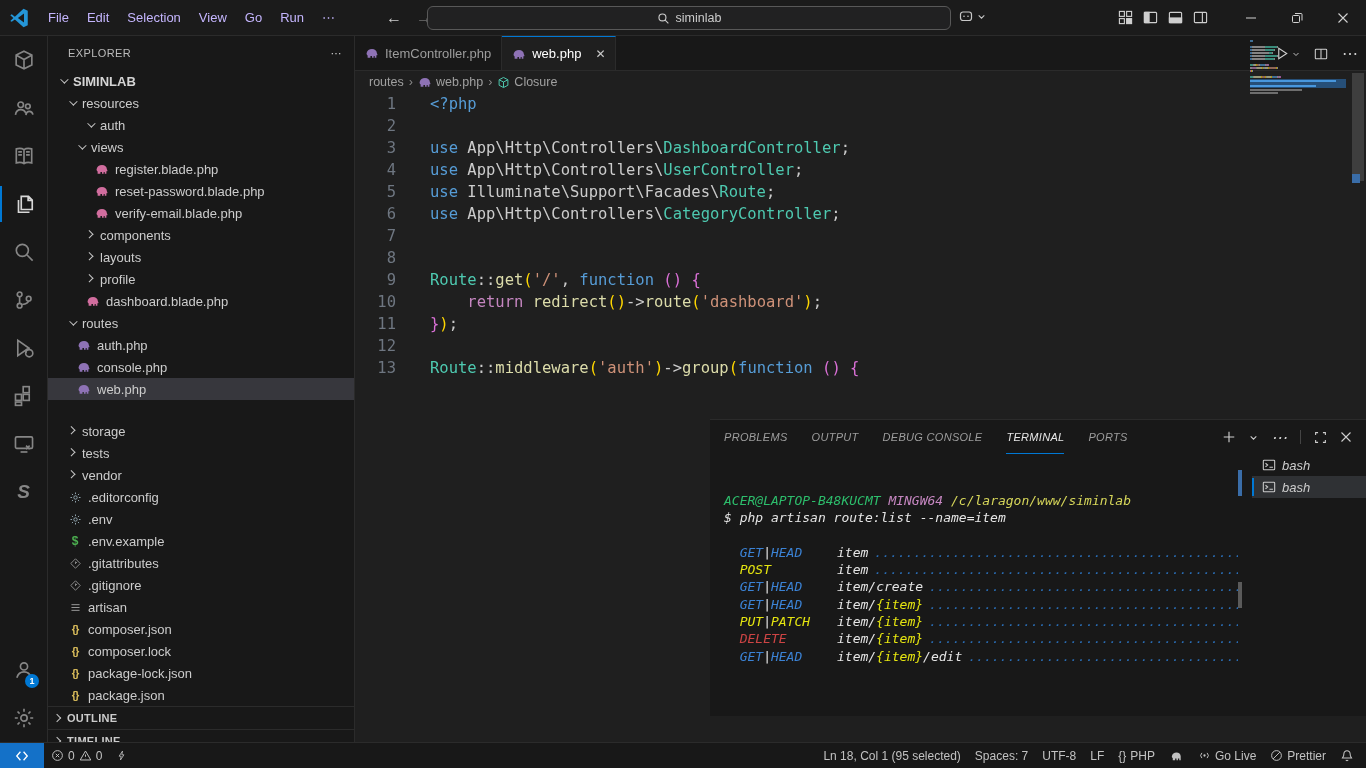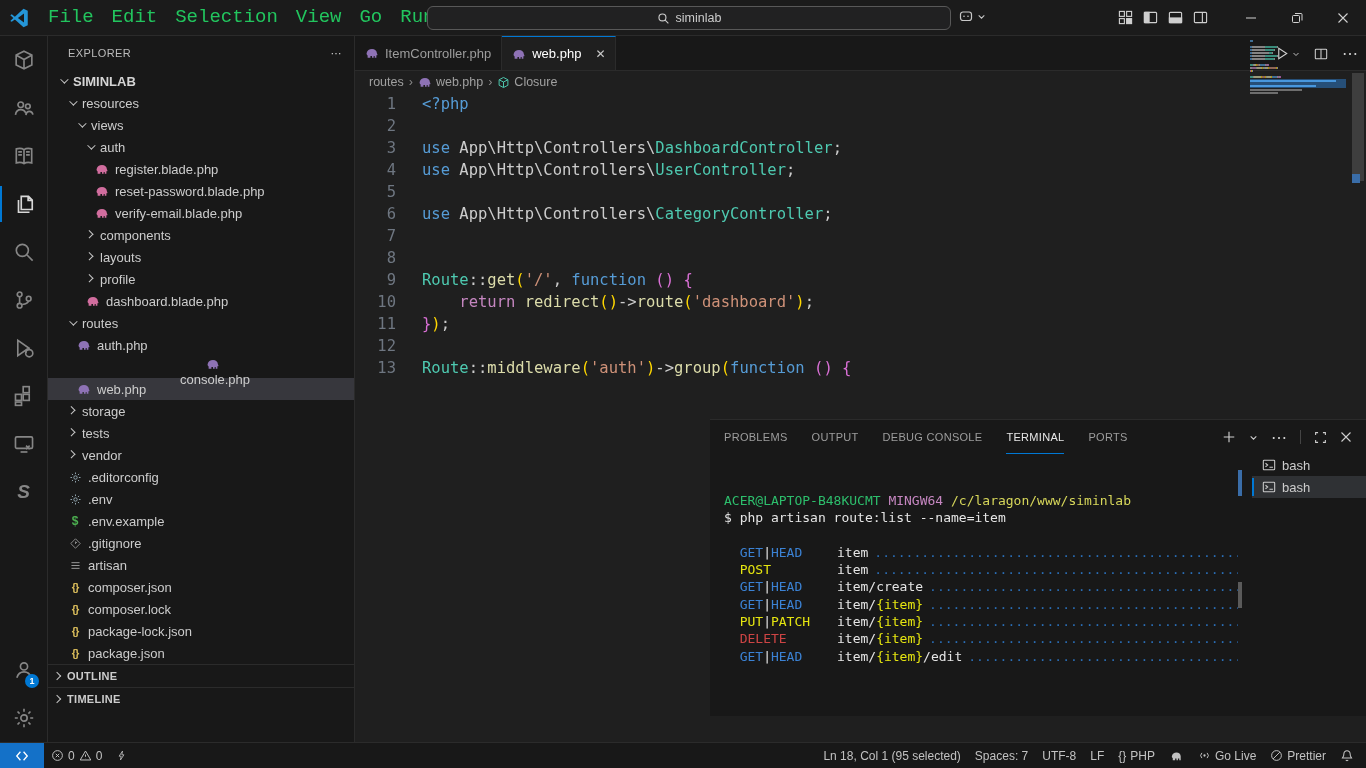--- a/index.html
+++ b/index.html
@@ -5,21 +5,21 @@
   html,body{margin:0;padding:0;background:#000;}
   #app{position:relative;width:1366px;height:768px;background:#181818;overflow:hidden;
        font-family:"Liberation Sans",sans-serif;color:#cccccc;-webkit-font-smoothing:antialiased;}
   .mono{font-family:"DejaVu Sans Mono",monospace;}
 
   
   .titlebar{position:absolute;top:0;left:0;right:0;height:36px;background:#1b1b1b;
             display:flex;align-items:center;border-bottom:1px solid #2b2b2b;box-sizing:border-box;}
   .vslogo{width:20px;height:20px;margin:0 10px 0 9px;flex:none;}
   .menus{display:flex;}
-  .menu-item{padding:0 9px;font-size:19px;color:#22c55e;line-height:35px;cursor:default;font-family:Liberation Mono, monospace;}
+  .menu-item{padding:0 9px;font-size:13px;color:#c4b5fd;line-height:35px;cursor:default;}
   .nav-arrows{display:flex;margin-left:42px;gap:14px;font-size:16px;color:#cfcfcf;}
   .nav-arrows .dim{color:#6e6e6e;}
   .searchbox{position:absolute;left:427px;top:6px;width:522px;height:22px;background:#212122;
              border:1px solid #585858;border-radius:6px;display:flex;align-items:center;justify-content:center;
              font-size:12.5px;color:#cccccc;gap:6px;}
   .copilot{position:absolute;left:958px;top:8px;display:flex;align-items:center;gap:3px;color:#c8c8c8;}
   .layout-icons{position:absolute;left:1118px;top:0;height:35px;display:flex;align-items:center;gap:10px;color:#cfcfcf;}
   .wincontrols{position:absolute;right:0;top:0;height:35px;display:flex;}
   .winbtn{width:46px;height:35px;display:flex;align-items:center;justify-content:center;color:#d2d2d2;}
 
@@ -60,34 +60,34 @@
   .tab.active{background:#1f1f1f;color:#ffffff;border-top:1px solid #0078d4;box-sizing:border-box;}
   .tab .closex{margin-left:8px;color:#cccccc;font-size:12px;}
   .editor-actions{position:absolute;right:8px;top:0;height:35px;display:flex;align-items:center;gap:14px;color:#cfcfcf;}
   .breadcrumbs{position:absolute;top:35px;left:0;right:0;height:22px;display:flex;align-items:center;
                padding-left:14px;font-size:12.5px;color:#a0a0a0;gap:5px;background:#1f1f1f;}
   .bc-sep{color:#8a8a8a;}
   .code{position:absolute;top:57px;left:0;right:118px;bottom:0;overflow:hidden;
         font-size:15.5px;line-height:22px;}
   .code-line{display:flex;height:22px;white-space:pre;}
   .lineno{flex:none;width:41px;text-align:right;color:#6e7681;}
-  .linetext{margin-left:26px;}
+  .linetext{margin-left:34px;}
   .tk-kw{color:#569cd6}.tk-ctrl{color:#c586c0}.tk-cls{color:#4ec9b0}.tk-fn{color:#dcdcaa}
   .tk-str{color:#ce9178}.tk-pln{color:#cccccc}.tk-b1{color:#ffd700}.tk-b2{color:#da70d6}
   .minimap{position:absolute;top:4px;right:20px;width:96px;}
   .mm-line{height:2px;margin-bottom:1px;display:flex;}
   .mm-seg{height:2px;opacity:.65;}
   .mm-sel{position:relative;height:9px;background:#264f78;margin:1px 0;}
   .mm-sel::before{content:"";position:absolute;left:0;right:10px;top:1px;height:2px;background:#4d9fe8;opacity:.9;}
   .mm-sel::after{content:"";position:absolute;left:0;right:30px;bottom:1px;height:2px;background:#4d9fe8;opacity:.9;}
   .vscroll{position:absolute;top:37px;right:2px;width:12px;height:108px;background:rgba(121,121,121,.35);}
   .vscroll-mark{position:absolute;top:138px;right:6px;width:8px;height:9px;background:#3a6da8;}
 
   
-  .panel{position:absolute;left:355px;right:0;top:383px;bottom:26px;background:#181818;border-top:1px solid #2b2b2b;box-sizing:border-box;}
+  .panel{position:absolute;left:355px;right:0;top:383px;bottom:26px;background:#181818;border-top:1px solid #2b2b2b;box-sizing:border-box;font-style:italic;}
   .panel-tabs{position:absolute;top:0;left:0;height:34px;display:flex;align-items:center;padding-left:14px;gap:24px;}
   .ptab{font-size:11px;letter-spacing:.3px;color:#9d9d9d;height:33px;display:flex;align-items:center;border-bottom:1px solid transparent;}
   .ptab.active{color:#e7e7e7;border-bottom:1px solid #0078d4;}
   .panel-actions{position:absolute;top:0;right:14px;height:34px;display:flex;align-items:center;gap:13px;color:#cfcfcf;}
   .pa-sep{width:1px;height:14px;background:#444;}
   .term{position:absolute;top:34px;left:0;right:128px;bottom:0;padding:38px 0 0 14px;
         font-size:13px;line-height:17.3px;white-space:pre;overflow:hidden;}
   .t-g{color:#2dbe6c}.t-m{color:#c586c0}.t-p{color:#d7d75a}.t-w{color:#e5e5e5}
   .t-b{color:#3b82d4}.t-y{color:#e5e510}.t-r{color:#cd4444}
   .t-row{display:flex;width:847px;}
@@ -289,28 +289,28 @@
     </div>
     <div class="tree">
         <div class="tree-row root" style="padding-left: 10px;">
           <span class="chev open"></span>
           <span>SIMINLAB</span>
         </div>
         <div class="tree-row" style="padding-left: 19px;">
           <span class="chev open"></span>
           <span>resources</span>
         </div>
+        <div class="tree-row" style="padding-left: 37px;">
+          <span class="chev open"></span>
+          <span>auth</span>
+        </div>
         <div class="tree-row" style="padding-left: 28px;">
           <span class="chev open"></span>
           <span>views</span>
         </div>
-        <div class="tree-row" style="padding-left: 37px;">
-          <span class="chev open"></span>
-          <span>auth</span>
-        </div>
         <div class="tree-row" style="padding-left: 46px;">
           <span class="ficon">
             <svg width="14" height="14" viewBox="0 0 16 16">
               <path fill="#d16d9e" d="M3 13.5V10.8C2.2 10.4 1.7 9.6 1.8 8.7l.2-.9C2.4 5.1 4.8 3.3 8 3.3c3.2 0 5.6 2 5.6 5l.6 1.3c.2.4-.1.9-.6.9h-.6v3h-1.9v-2.1H9.9v2.1H8v-2.1H6.2v2.1z"></path>
             </svg>
           </span>
           <span>register.blade.php</span>
         </div>
         <div class="tree-row" style="padding-left: 46px;">
           <span class="ficon">
@@ -353,37 +353,37 @@
           <span>routes</span>
         </div>
         <div class="tree-row" style="padding-left: 28px;">
           <span class="ficon">
             <svg width="14" height="14" viewBox="0 0 16 16">
               <path fill="#8e72b5" d="M3 13.5V10.8C2.2 10.4 1.7 9.6 1.8 8.7l.2-.9C2.4 5.1 4.8 3.3 8 3.3c3.2 0 5.6 2 5.6 5l.6 1.3c.2.4-.1.9-.6.9h-.6v3h-1.9v-2.1H9.9v2.1H8v-2.1H6.2v2.1z"></path>
             </svg>
           </span>
           <span>auth.php</span>
         </div>
-        <div class="tree-row" style="padding-left: 28px; flex-direction: column;">
+        <div class="tree-row" style="padding-left: 28px;">
           <span class="ficon">
             <svg width="14" height="14" viewBox="0 0 16 16">
               <path fill="#8e72b5" d="M3 13.5V10.8C2.2 10.4 1.7 9.6 1.8 8.7l.2-.9C2.4 5.1 4.8 3.3 8 3.3c3.2 0 5.6 2 5.6 5l.6 1.3c.2.4-.1.9-.6.9h-.6v3h-1.9v-2.1H9.9v2.1H8v-2.1H6.2v2.1z"></path>
             </svg>
           </span>
           <span>console.php</span>
         </div>
         <div class="tree-row selected" style="padding-left: 28px;">
           <span class="ficon">
             <svg width="14" height="14" viewBox="0 0 16 16">
               <path fill="#8e72b5" d="M3 13.5V10.8C2.2 10.4 1.7 9.6 1.8 8.7l.2-.9C2.4 5.1 4.8 3.3 8 3.3c3.2 0 5.6 2 5.6 5l.6 1.3c.2.4-.1.9-.6.9h-.6v3h-1.9v-2.1H9.9v2.1H8v-2.1H6.2v2.1z"></path>
             </svg>
           </span>
           <span>web.php</span>
         </div>
-        <div class="tree-row" style="padding-left: 19px;">
+        <div class="tree-row" style="padding-left: 19px; margin-top: 20px;">
           <span class="chev"></span>
           <span>storage</span>
         </div>
         <div class="tree-row" style="padding-left: 19px;">
           <span class="chev"></span>
           <span>tests</span>
         </div>
         <div class="tree-row" style="padding-left: 19px;">
           <span class="chev"></span>
           <span>vendor</span>
@@ -404,20 +404,29 @@
               <path d="M8 1.8v2M8 12.2v2M1.8 8h2M12.2 8h2M3.6 3.6 5 5M11 11l1.4 1.4M12.4 3.6 11 5M5 11l-1.4 1.4"></path>
             </svg>
           </span>
           <span>.env</span>
         </div>
         <div class="tree-row" style="padding-left: 19px;">
           <span class="ficon">
             <span style="color:#4caf50;font-weight:bold;font-size:12px;">$</span>
           </span>
           <span>.env.example</span>
+        </div>
+        <div class="tree-row" style="padding-left: 19px;">
+          <span class="ficon">
+            <svg width="13" height="13" viewBox="0 0 16 16" fill="none" stroke="#8a8a8a" stroke-width="1.2">
+              <path d="M8 2.2 13.8 8 8 13.8 2.2 8z"></path>
+              <path d="M8 5.5v3M8 8l2-2"></path>
+            </svg>
+          </span>
+          <span>.gitattributes</span>
         </div>
         <div class="tree-row" style="padding-left: 19px;">
           <span class="ficon">
             <svg width="13" height="13" viewBox="0 0 16 16" fill="none" stroke="#8a8a8a" stroke-width="1.2">
               <path d="M8 2.2 13.8 8 8 13.8 2.2 8z"></path>
               <path d="M8 5.5v3M8 8l2-2"></path>
             </svg>
           </span>
           <span>.gitignore</span>
         </div>
@@ -525,21 +534,21 @@
           </span>
           <span>Closure</span>
         </span>
       </div>
 
     <div class="code mono">
         <div class="code-line"><span class="lineno">1</span><span class="linetext"><span class="tk-kw">&lt;?php</span></span></div>
         <div class="code-line"><span class="lineno">2</span><span class="linetext"></span></div>
         <div class="code-line"><span class="lineno">3</span><span class="linetext"><span class="tk-kw">use</span><span class="tk-pln"> App\Http\Controllers\</span><span class="tk-cls">DashboardController</span><span class="tk-pln">;</span></span></div>
         <div class="code-line"><span class="lineno">4</span><span class="linetext"><span class="tk-kw">use</span><span class="tk-pln"> App\Http\Controllers\</span><span class="tk-cls">UserController</span><span class="tk-pln">;</span></span></div>
-        <div class="code-line"><span class="lineno">5</span></div>
+        <div class="code-line"><span class="lineno">5</span><span class="linetext"><span class="tk-kw">use</span><span class="tk-pln"> Illuminate\Support\Facades\</span><span class="tk-cls">Route</span><span class="tk-pln">;</span></span></div>
         <div class="code-line"><span class="lineno">6</span><span class="linetext"><span class="tk-kw">use</span><span class="tk-pln"> App\Http\Controllers\</span><span class="tk-cls">CategoryController</span><span class="tk-pln">;</span></span></div>
         <div class="code-line"><span class="lineno">7</span></div>
         <div class="code-line"><span class="lineno">8</span><span class="linetext"></span></div>
         <div class="code-line"><span class="lineno">9</span><span class="linetext"><span class="tk-cls">Route</span><span class="tk-pln">::</span><span class="tk-fn">get</span><span class="tk-b1">(</span><span class="tk-str">'/'</span><span class="tk-pln">, </span><span class="tk-kw">function</span><span class="tk-pln"> </span><span class="tk-b2">()</span><span class="tk-pln"> </span><span class="tk-b2">{</span></span></div>
         <div class="code-line"><span class="lineno">10</span><span class="linetext"><span class="tk-pln">    </span><span class="tk-ctrl">return</span><span class="tk-pln"> </span><span class="tk-fn">redirect</span><span class="tk-b1">()</span><span class="tk-pln">-&gt;</span><span class="tk-fn">route</span><span class="tk-b1">(</span><span class="tk-str">'dashboard'</span><span class="tk-b1">)</span><span class="tk-pln">;</span></span></div>
         <div class="code-line"><span class="lineno">11</span><span class="linetext"><span class="tk-b2">}</span><span class="tk-b1">)</span><span class="tk-pln">;</span></span></div>
         <div class="code-line"><span class="lineno">12</span><span class="linetext"></span></div>
         <div class="code-line"><span class="lineno">13</span><span class="linetext"><span class="tk-cls">Route</span><span class="tk-pln">::</span><span class="tk-fn">middleware</span><span class="tk-b1">(</span><span class="tk-str">'auth'</span><span class="tk-b1">)</span><span class="tk-pln">-&gt;</span><span class="tk-fn">group</span><span class="tk-b1">(</span><span class="tk-kw">function</span><span class="tk-pln"> </span><span class="tk-b2">()</span><span class="tk-pln"> </span><span class="tk-b2">{</span></span></div>
       </div>
 

